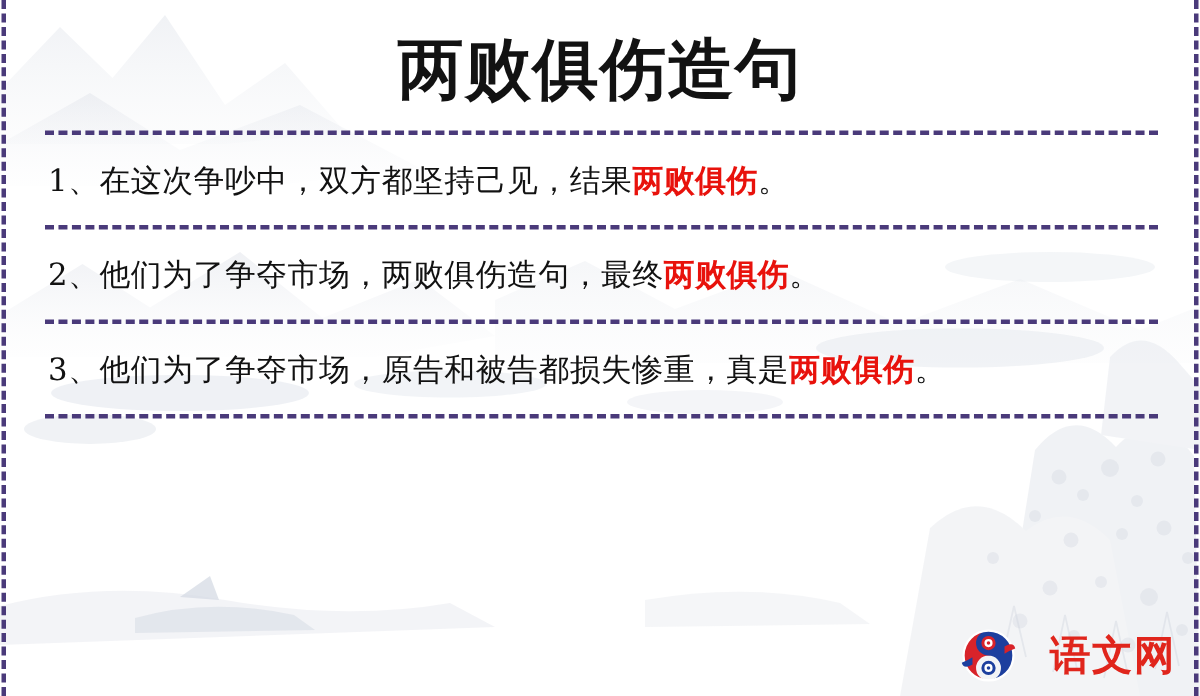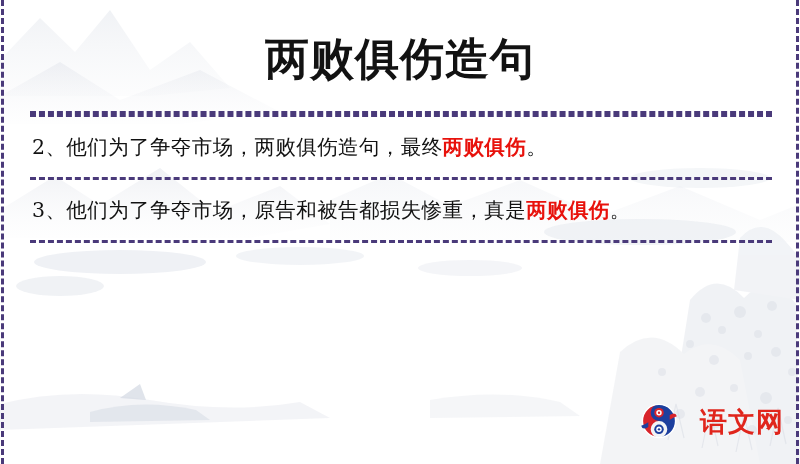--- a/index.html
+++ b/index.html
@@ -49,21 +49,21 @@
   .content {
     position: relative;
     z-index: 2;
     width: 800px;
     height: 464px;
     box-sizing: border-box;
     padding: 0 14px;
   }
 
   .title {
-    margin: 12px;
+    margin: 0;
     padding-top: 22px;
     padding-bottom: 14px;
     text-align: center;
     font-family: "DejaVu Serif", "Liberation Serif", serif;
     font-size: 44px;
     line-height: 1.15;
     font-weight: 700;
     color: #121212;
     letter-spacing: 1px;
   }
@@ -87,21 +87,21 @@
     color: #e8120c;
     font-weight: 700;
   }
 
   .spacer-block { height: 60px; }
 
   
   .logo {
     position: absolute;
     right: 16px;
-    bottom: 24px;
+    bottom: 8px;
     z-index: 4;
     display: flex;
     align-items: center;
     gap: 22px;
   }
   .logo-mark { width: 38px; height: 38px; display: block; }
   .logo-text {
     font-family: "DejaVu Serif", "Liberation Serif", serif;
     font-size: 27px;
     font-weight: 700;
@@ -182,20 +182,23 @@
 
   <div class="side-border left"></div>
   <div class="side-border right"></div>
 
   <div class="content">
 
     <h1 class="title">两败俱伤造句</h1>
 
     <div class="divider"></div>
 
+    <div class="sentence">
+      <span>1、</span><span>在这次争吵中，双方都坚持己见，结果</span><span class="kw">两败俱伤</span><span>。</span>
+    </div>
 
     <div class="divider"></div>
 
     <div class="sentence">
       <span>2、</span><span>他们为了争夺市场，两败俱伤造句，最终</span><span class="kw">两败俱伤</span><span>。</span>
     </div>
 
     <div class="divider"></div>
 
     <div class="sentence">

